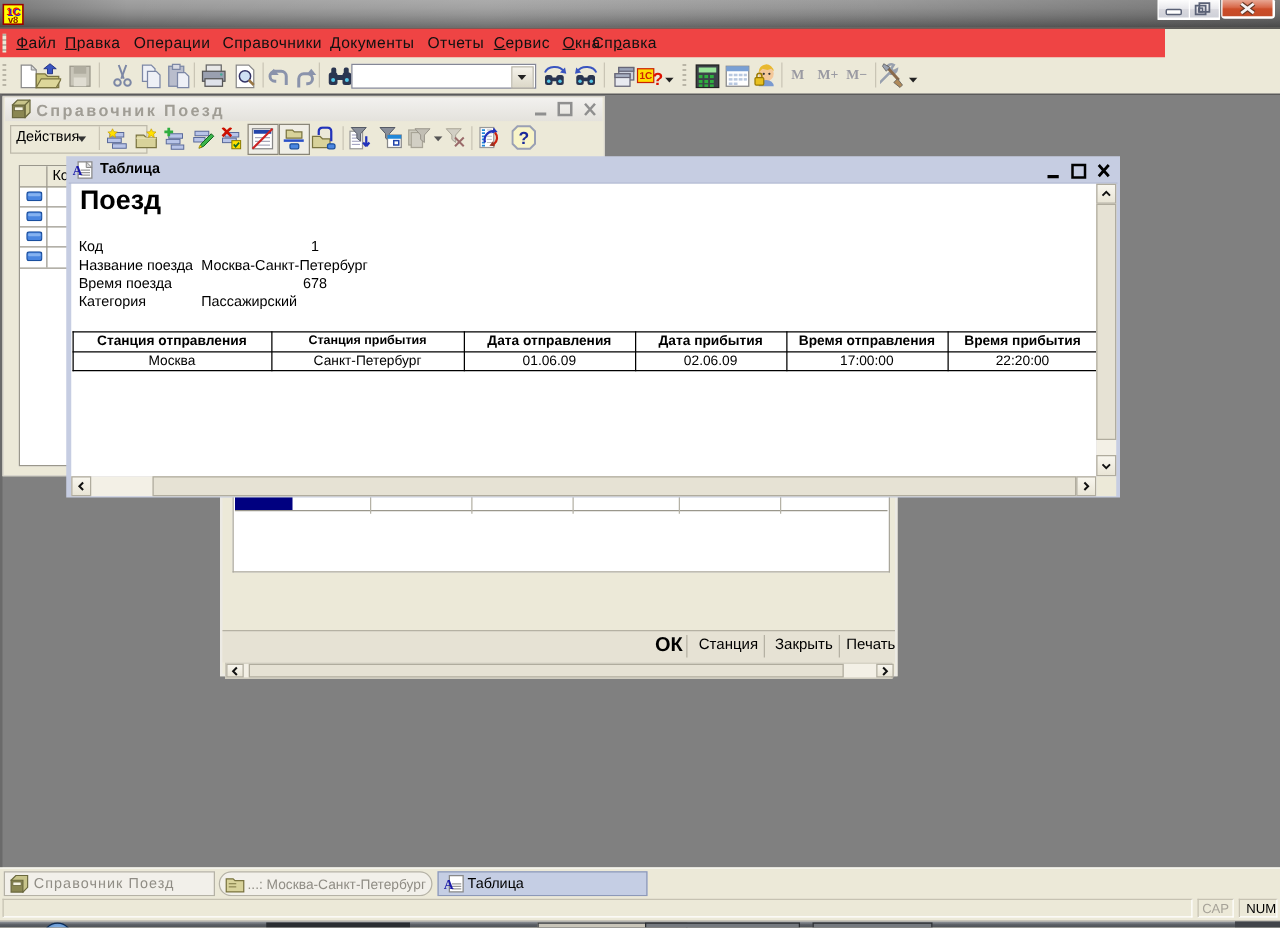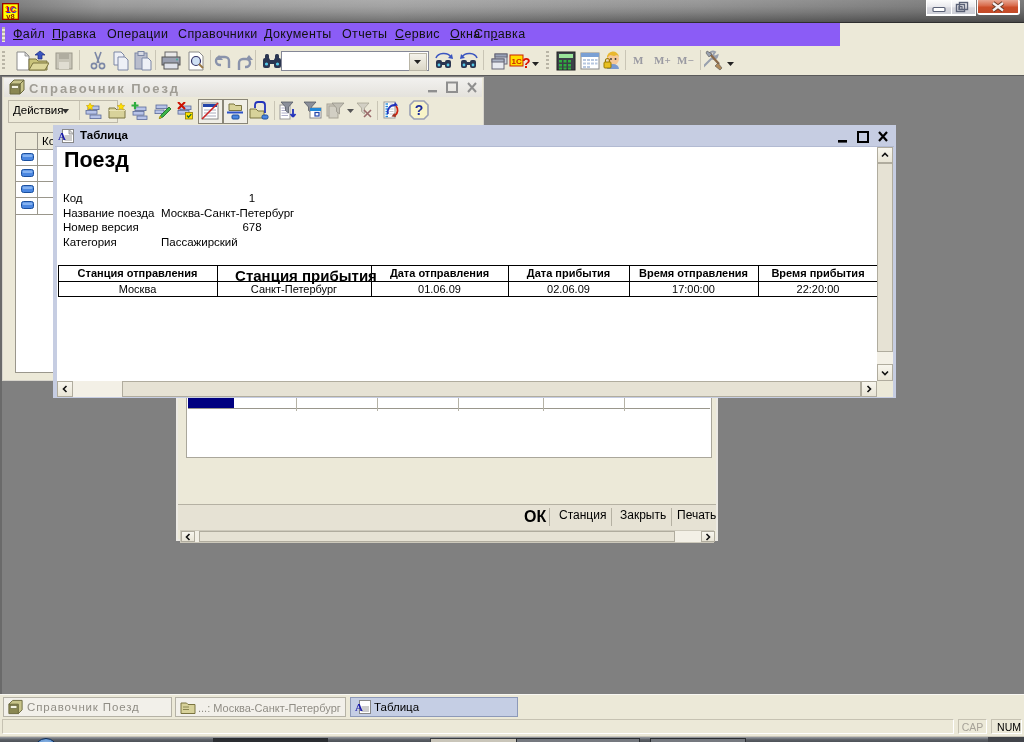--- a/index.html
+++ b/index.html
@@ -4,21 +4,21 @@
   html,body{margin:0;padding:0;}
   body{width:1024px;height:742px;overflow:hidden;position:relative;
        font-family:"Liberation Sans",sans-serif;background:#ece9d8;}
   .abs{position:absolute;}
   .titlebar{left:0;top:0;width:1024px;height:23px;box-sizing:border-box;border-bottom:1px solid #2e2e2e;
     background:linear-gradient(180deg,#a2a2a2 0%,#989898 30%,#888888 55%,#6e6e6e 85%,#5e5e5e 100%);}
   .titlebar .shade{position:absolute;left:0;top:0;width:100%;height:100%;
     background:linear-gradient(90deg,rgba(0,0,0,.22) 0%,rgba(0,0,0,0) 10%,rgba(255,255,255,.10) 38%,rgba(0,0,0,.04) 68%,rgba(0,0,0,.24) 100%);}
   .titletext{left:23px;top:4px;font-size:12.5px;font-weight:bold;color:#0a0a0a;
      text-shadow:1px 1px 1px rgba(255,255,255,.55),-1px -1px 1px rgba(255,255,255,.35);}
-  .menubar{left:0;top:23px;width:840px;height:23px;background:#8b5cf6;}
+  .menubar{left:0;top:23px;width:932px;height:23px;background:#ef4444;}
   .menubar span.mi{position:absolute;top:4px;font-size:12.5px;color:#111;letter-spacing:.35px;}
   .toolbar{left:0;top:46px;width:1024px;height:29px;background:#ece9d8;border-bottom:1px solid #808080;}
   .grip{position:absolute;width:3px;background:repeating-linear-gradient(180deg,#b9b5a6 0px,#b9b5a6 2px,#ece9d8 2px,#ece9d8 4px);}
   .tsep{position:absolute;top:4px;width:1px;height:20px;background:#c9c5b5;}
   .ticon{position:absolute;top:4px;width:22px;height:22px;}
   .mdi{left:0;top:75px;width:1024px;height:619px;background:#808080;
        border-top:1px solid #5a5a5a;border-left:2px solid #6a6a6a;box-sizing:border-box;}
   
   .wsprav{left:2px;top:77px;width:482px;height:304px;background:#ece9d8;
      border:1px solid #d8d5cc;box-sizing:border-box;}
@@ -537,39 +537,39 @@
     <svg class="abs" style="left:780px;top:3px" width="58" height="14" viewBox="0 0 58 14">
       <rect x="3" y="10" width="9" height="2.6" fill="#000"></rect>
       <rect x="23" y="2" width="10" height="10" fill="none" stroke="#000" stroke-width="2"></rect>
       <path d="M44 2 L52 11 M52 2 L44 11" stroke="#000" stroke-width="2.2"></path>
     </svg>
   </div>
   <div class="content">
     <div class="lbl" style="left:7px;top:1px;font-size:21.5px;font-weight:bold;">Поезд</div>
     <div class="lbl" style="left:6px;top:45px;">Код</div>
     <div class="lbl" style="left:6px;top:60px;">Название поезда</div>
-    <div class="lbl" style="left:6px;top:74px;">Номер версия</div>
+    <div class="lbl" style="left:6px;top:74px;">Время поезда</div>
     <div class="lbl" style="left:6px;top:89px;">Категория</div>
     <div class="lbl" style="left:150px;top:45px;width:90px;text-align:center;">1</div>
     <div class="lbl" style="left:104px;top:60px;">Москва-Санкт-Петербург</div>
     <div class="lbl" style="left:150px;top:74px;width:90px;text-align:center;">678</div>
     <div class="lbl" style="left:104px;top:89px;">Пассажирский</div>
 
     <div class="abs" style="left:1px;top:118px;width:819px;height:1px;background:#000"></div>
     <div class="abs" style="left:1px;top:134px;width:819px;height:1px;background:#000"></div>
     <div class="abs" style="left:1px;top:149px;width:819px;height:1px;background:#000"></div>
     <div class="abs" style="left:1px;top:118px;width:1px;height:32px;background:#000"></div>
     <div class="abs" style="left:160px;top:118px;width:1px;height:32px;background:#000"></div>
     <div class="abs" style="left:314px;top:118px;width:1px;height:32px;background:#000"></div>
     <div class="abs" style="left:451px;top:118px;width:1px;height:32px;background:#000"></div>
     <div class="abs" style="left:572px;top:118px;width:1px;height:32px;background:#000"></div>
     <div class="abs" style="left:701px;top:118px;width:1px;height:32px;background:#000"></div>
 
     <div class="lbl" style="left:1px;top:120px;width:159px;text-align:center;font-size:11px;font-weight:bold;">Станция отправления</div>
-    <div class="lbl" style="left:172px;top:120px;width:154px;text-align:center;font-size:15px;font-weight:bold;">Станция прибытия</div>
+    <div class="lbl" style="left:160px;top:120px;width:154px;text-align:center;font-size:10px;font-weight:bold;">Станция прибытия</div>
     <div class="lbl" style="left:314px;top:120px;width:137px;text-align:center;font-size:11px;font-weight:bold;">Дата отправления</div>
     <div class="lbl" style="left:451px;top:120px;width:121px;text-align:center;font-size:11px;font-weight:bold;">Дата прибытия</div>
     <div class="lbl" style="left:572px;top:120px;width:129px;text-align:center;font-size:11px;font-weight:bold;">Время отправления</div>
     <div class="lbl" style="left:701px;top:120px;width:120px;text-align:center;font-size:11px;font-weight:bold;">Время прибытия</div>
 
     <div class="lbl" style="left:1px;top:136px;width:159px;text-align:center;font-size:11px;">Москва</div>
     <div class="lbl" style="left:160px;top:136px;width:154px;text-align:center;font-size:11px;">Санкт-Петербург</div>
     <div class="lbl" style="left:314px;top:136px;width:137px;text-align:center;font-size:11px;">01.06.09</div>
     <div class="lbl" style="left:451px;top:136px;width:121px;text-align:center;font-size:11px;">02.06.09</div>
     <div class="lbl" style="left:572px;top:136px;width:129px;text-align:center;font-size:11px;">17:00:00</div>
@@ -608,21 +608,21 @@
 
 <div class="abs tabbar">
   <div class="tab" style="left:3px;width:169px;">
     <svg style="position:absolute;left:3px;top:1px" width="17" height="17" viewBox="0 0 18 17">
       <path d="M2 5 L6 1 H16 V11 L12 15 Z" fill="#c8c48a" stroke="#6a683e"></path>
       <path d="M2 5 H12 V15 H2 Z" fill="#8a8752" stroke="#6a683e"></path>
       <rect x="3.5" y="6.5" width="7" height="3" fill="#f4f2e2" stroke="#6a683e" stroke-width="0.7"></rect>
     </svg>
     <span style="position:absolute;left:23px;top:3px;letter-spacing:0.85px;">Справочник Поезд</span>
     </div>
-  <div class="tab" style="left:175px;width:171px;">
+  <div class="tab" style="left:175px;width:171px;border-radius:10px;">
     <svg style="position:absolute;left:4px;top:2px" width="16" height="15" viewBox="0 0 16 15">
       <path d="M1 3 h5.5 l1.5 1.5 h7 v9 h-14 z" fill="#d8d29a" stroke="#7a7440"></path>
       <g stroke="#7a7440" stroke-width="0.8">
           <line x1="3" y1="7" x2="9" y2="7"></line>
           <line x1="3" y1="9.5" x2="9" y2="9.5"></line>
         </g>
     </svg>
     <span style="position:absolute;left:22px;top:4px;font-size:11px;">...: Москва-Санкт-Петербург</span>
     </div>
   <div class="tab" style="left:350px;width:168px;background:#c5cee4;border-color:#8d99b8;color:#000;">

